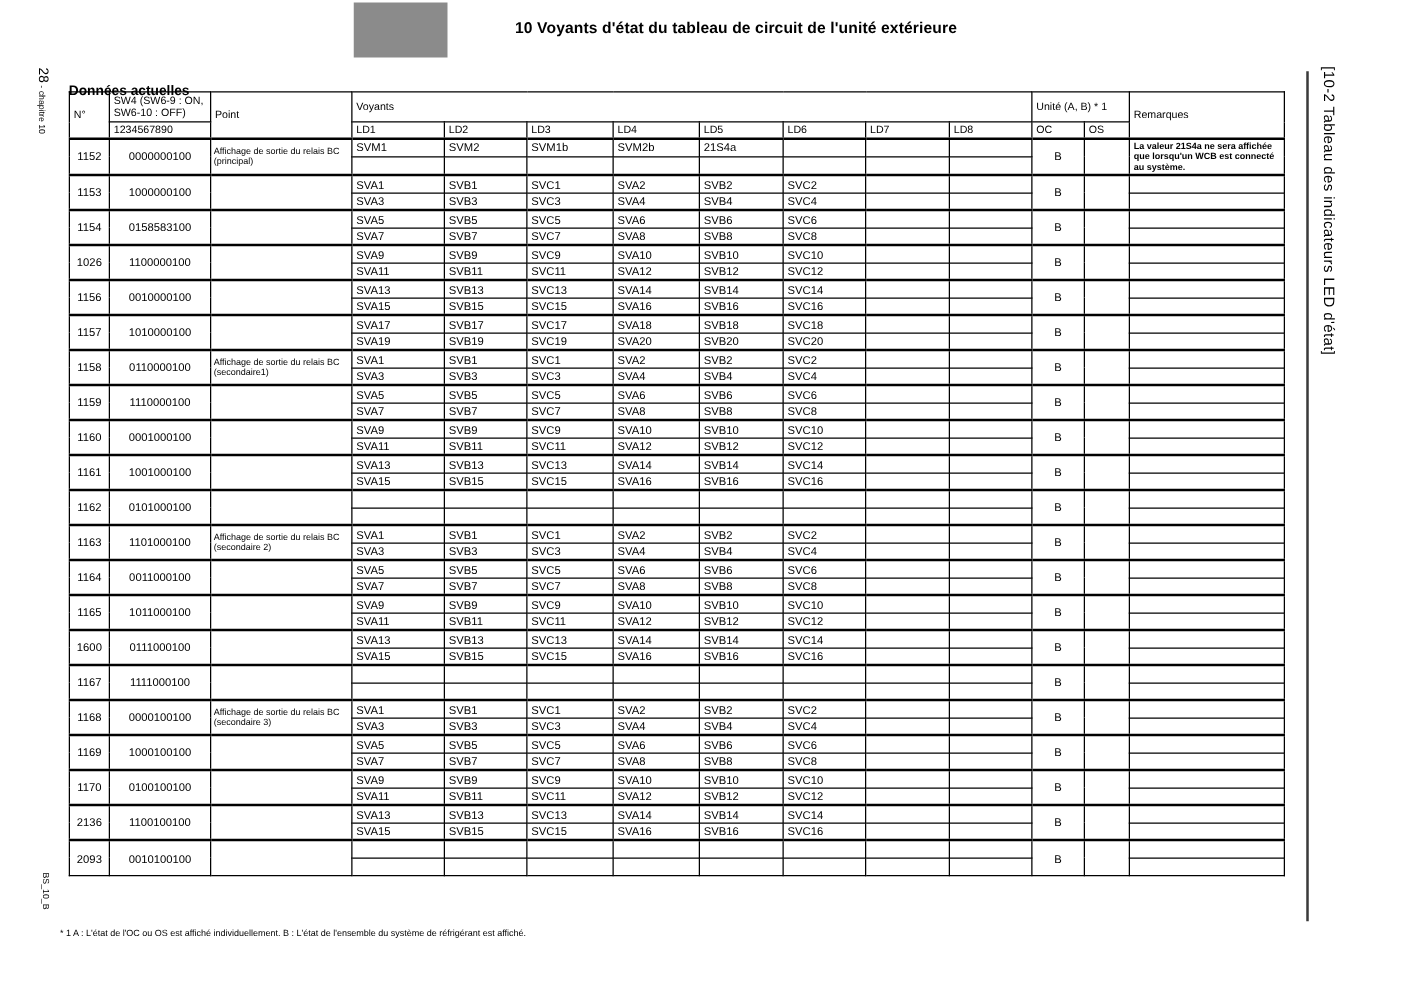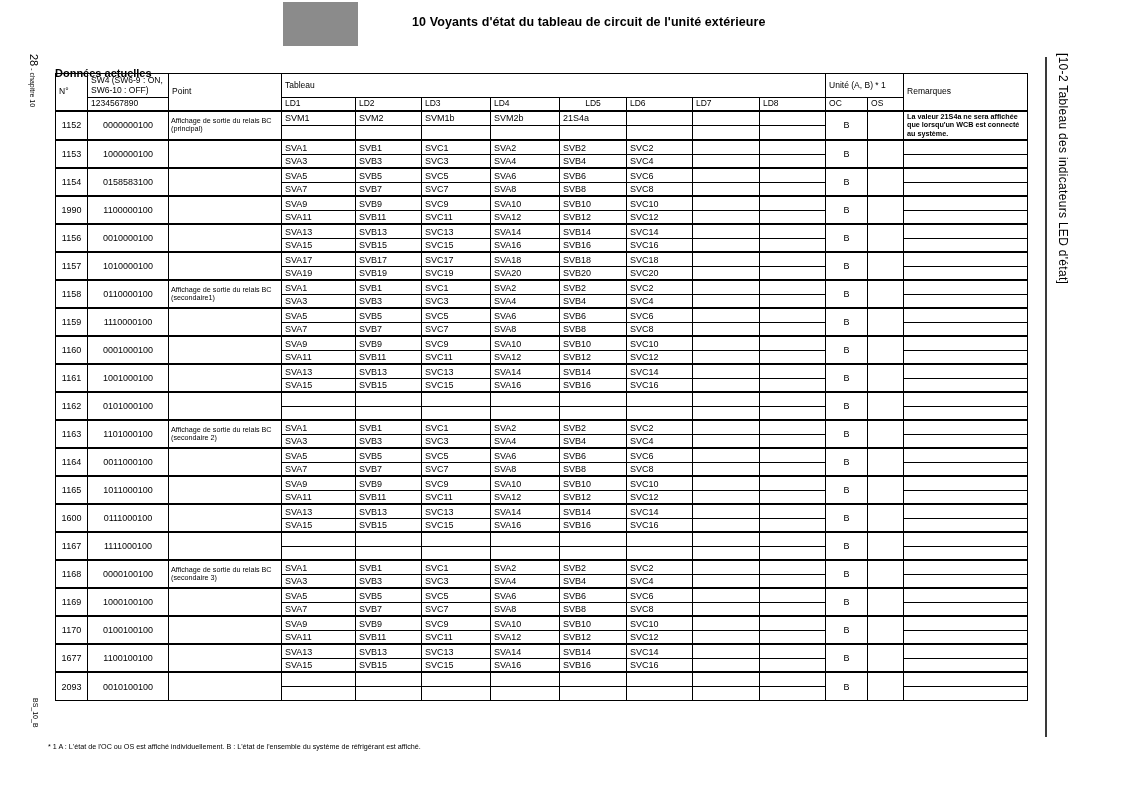--- a/index.html
+++ b/index.html
@@ -28,21 +28,21 @@
     border:1px solid #000; font-weight:normal; font-size:9px;
     padding:0 3px; overflow:hidden; white-space:nowrap; vertical-align:middle;
   }
   thead th { text-align:left; font-size:8.5px; line-height:9.5px; }
   tr.h1 { height:24px; }
   tr.h2 { height:13px; }
   tbody tr { height:14px; }
   tbody tr.gfirst td { border-top:2px solid #000; }
   td.c { text-align:center; }
   td.ld { text-align:left; }
-  .alignr { text-align:center; }
+  .alignr { text-align:left; }
   td.pt { font-size:7.2px; line-height:8.6px; padding:1px 2px;margin-top:13px; }
   td.rm { font-size:7.2px; line-height:8.6px; white-space:normal; padding:1px 3px; }
   td.rm.top { vertical-align:top;font-weight:bold; }
 </style>
 </head>
 <body>
 
 <div class="header-box" style="background: rgb(139, 139, 139);"></div>
 <div class="page-title">10 Voyants d'état du tableau de circuit de l'unité extérieure</div>
 <div class="section-heading">Données actuelles</div>
@@ -72,21 +72,21 @@
         <col style="width:124px">
     </colgroup>
     <thead>
       <tr class="h1">
         <th rowspan="2">N°</th>
         <th>
           <div>SW4 (SW6-9 : ON,</div>
           <div>SW6-10 : OFF)</div>
         </th>
         <th rowspan="2">Point</th>
-        <th colspan="8">Tableau</th>
+        <th colspan="8">Voyants</th>
         <th colspan="2">Unité (A, B) * 1</th>
         <th rowspan="2">Remarques</th>
       </tr>
       <tr class="h2">
         <th>1234567890</th>
         <th>LD1</th>
         <th>LD2</th>
         <th>LD3</th>
         <th>LD4</th>
         <th class="alignr">LD5</th>
@@ -175,21 +175,21 @@
           <td class="ld">SVB7</td>
           <td class="ld">SVC7</td>
           <td class="ld">SVA8</td>
           <td class="ld">SVB8</td>
           <td class="ld">SVC8</td>
           <td class="ld"></td>
           <td class="ld"></td>
           <td class="rm"></td>
         </tr>
         <tr class="gfirst">
-          <td class="c" rowspan="2">1990</td>
+          <td class="c" rowspan="2">1026</td>
           <td class="c" rowspan="2">1100000100</td>
           <td class="pt" rowspan="2"></td>
           <td class="ld">SVA9</td>
           <td class="ld">SVB9</td>
           <td class="ld">SVC9</td>
           <td class="ld">SVA10</td>
           <td class="ld">SVB10</td>
           <td class="ld">SVC10</td>
           <td class="ld"></td>
           <td class="ld"></td>
@@ -616,21 +616,21 @@
           <td class="ld">SVB11</td>
           <td class="ld">SVC11</td>
           <td class="ld">SVA12</td>
           <td class="ld">SVB12</td>
           <td class="ld">SVC12</td>
           <td class="ld"></td>
           <td class="ld"></td>
           <td class="rm"></td>
         </tr>
         <tr class="gfirst">
-          <td class="c" rowspan="2">1677</td>
+          <td class="c" rowspan="2">2136</td>
           <td class="c" rowspan="2">1100100100</td>
           <td class="pt" rowspan="2"></td>
           <td class="ld">SVA13</td>
           <td class="ld">SVB13</td>
           <td class="ld">SVC13</td>
           <td class="ld">SVA14</td>
           <td class="ld">SVB14</td>
           <td class="ld">SVC14</td>
           <td class="ld"></td>
           <td class="ld"></td>

